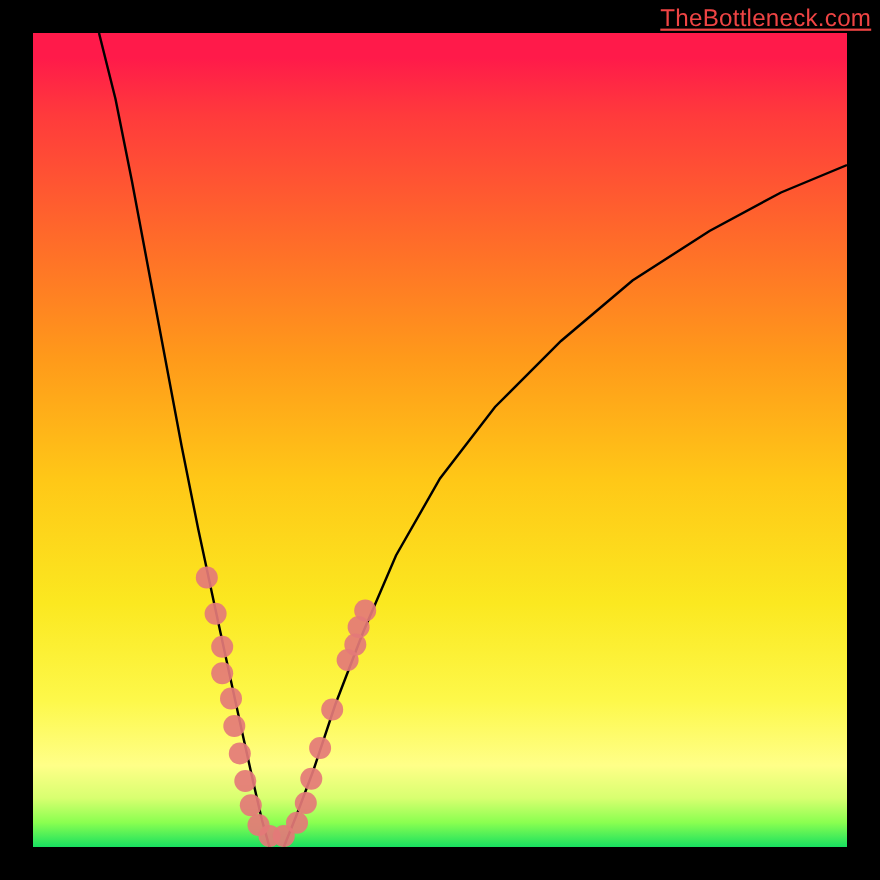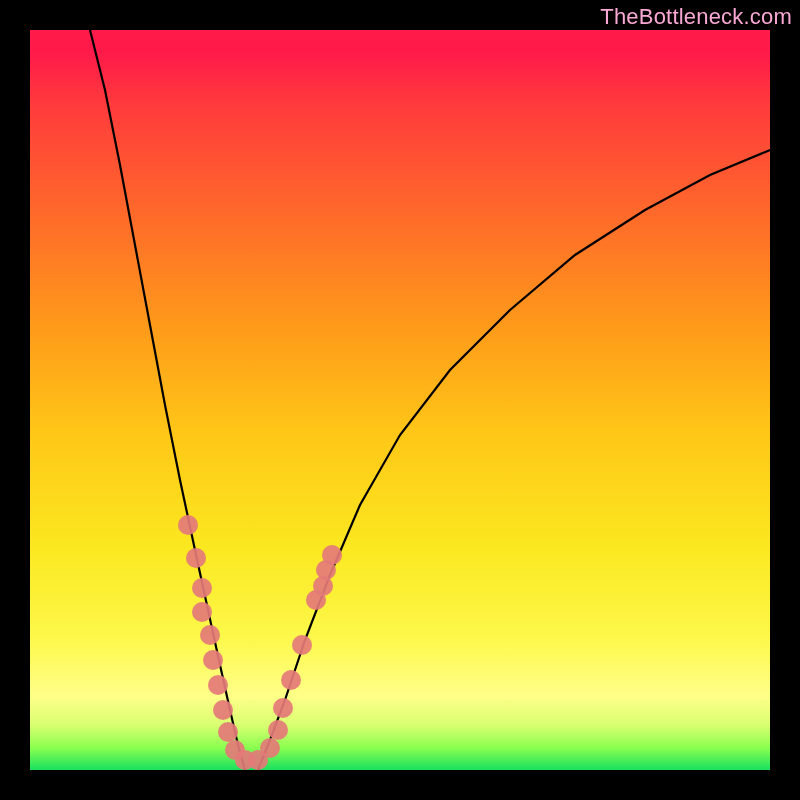--- a/index.html
+++ b/index.html
@@ -44,23 +44,24 @@
       #18e060 100%
     );
   }
   .watermark {
     position: absolute;
     top: 4px;
     right: 8px;
     font-family: Arial, Helvetica, sans-serif;
     font-size: 22px;
     font-weight: 500;
-    color: #f9a8d4;
+    color: #ef4444;
     letter-spacing: 0.2px;
     pointer-events: none;
+    text-decoration: underline;
   }
   svg.curves {
     position: absolute;
     left: 0; top: 0;
     width: 740px;
     height: 740px;
   }
   .curve {
     fill: none;
     stroke: #000;

